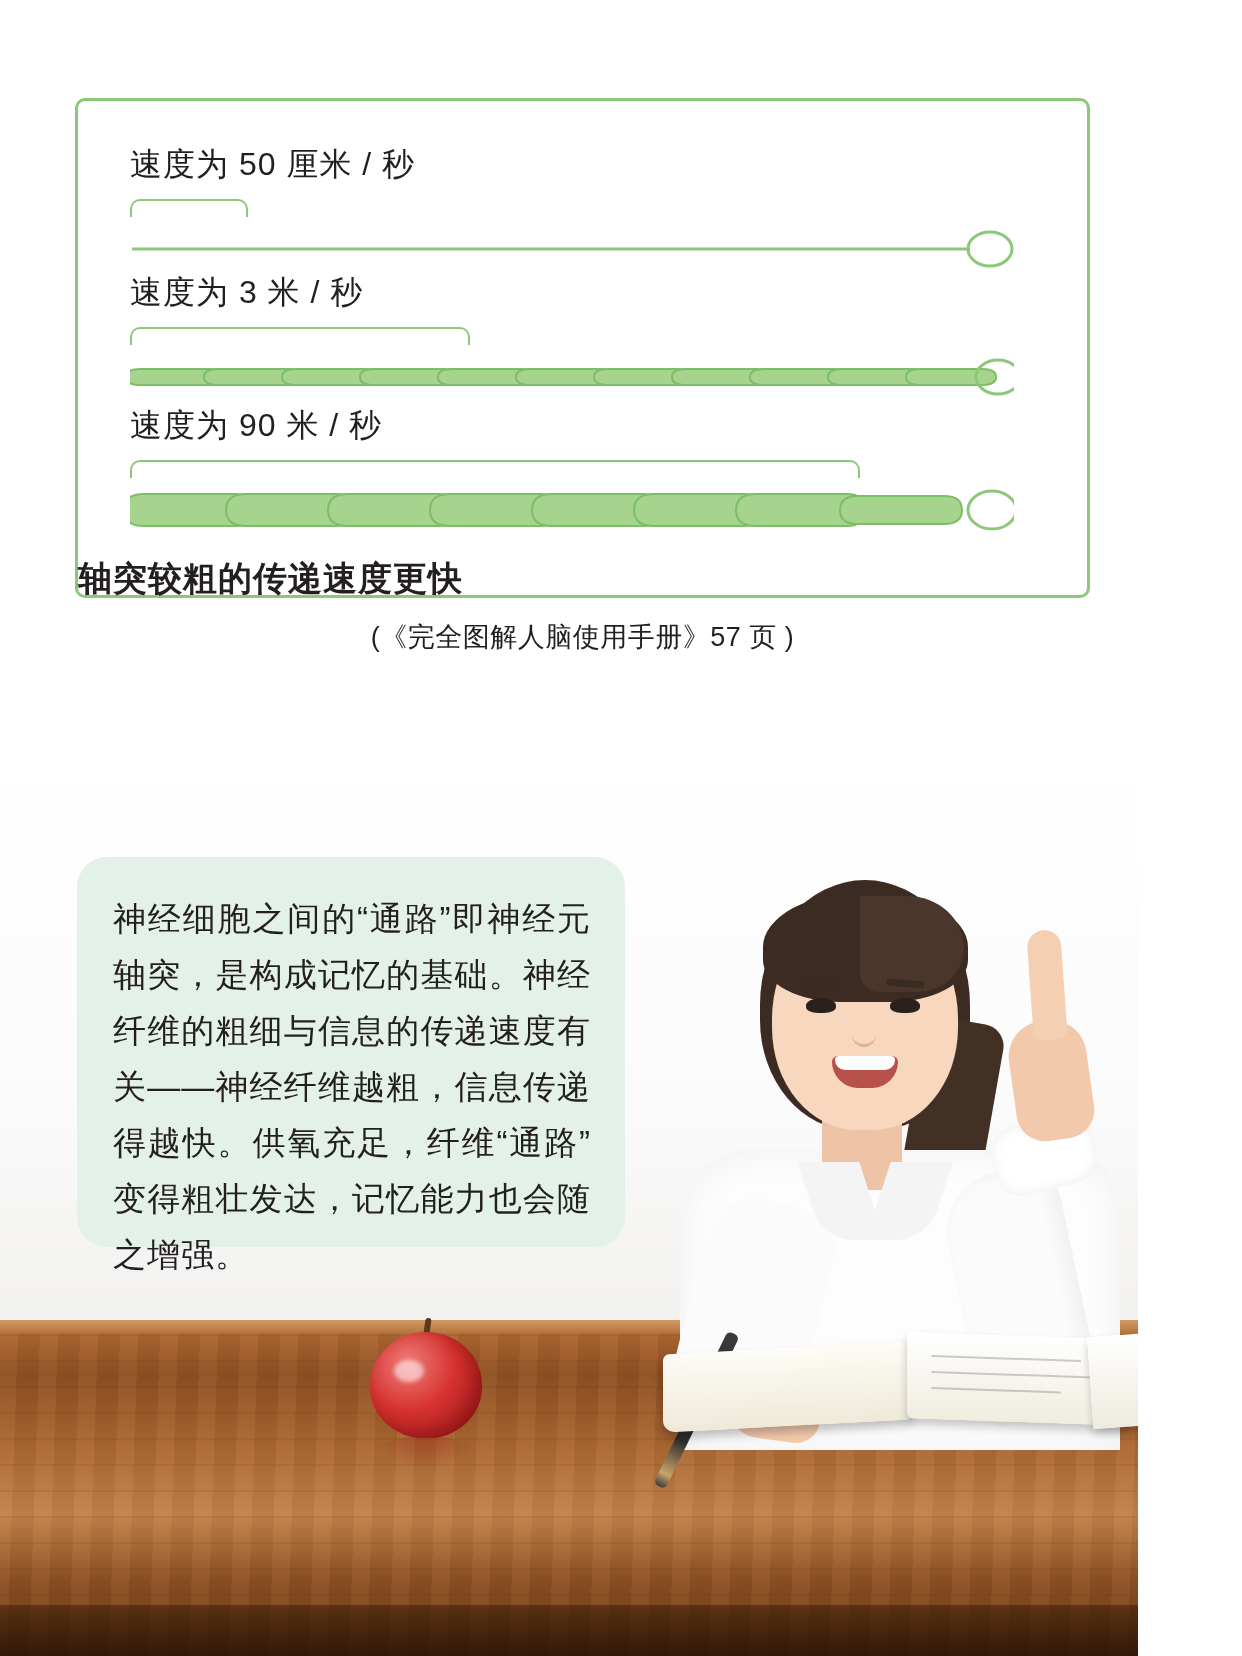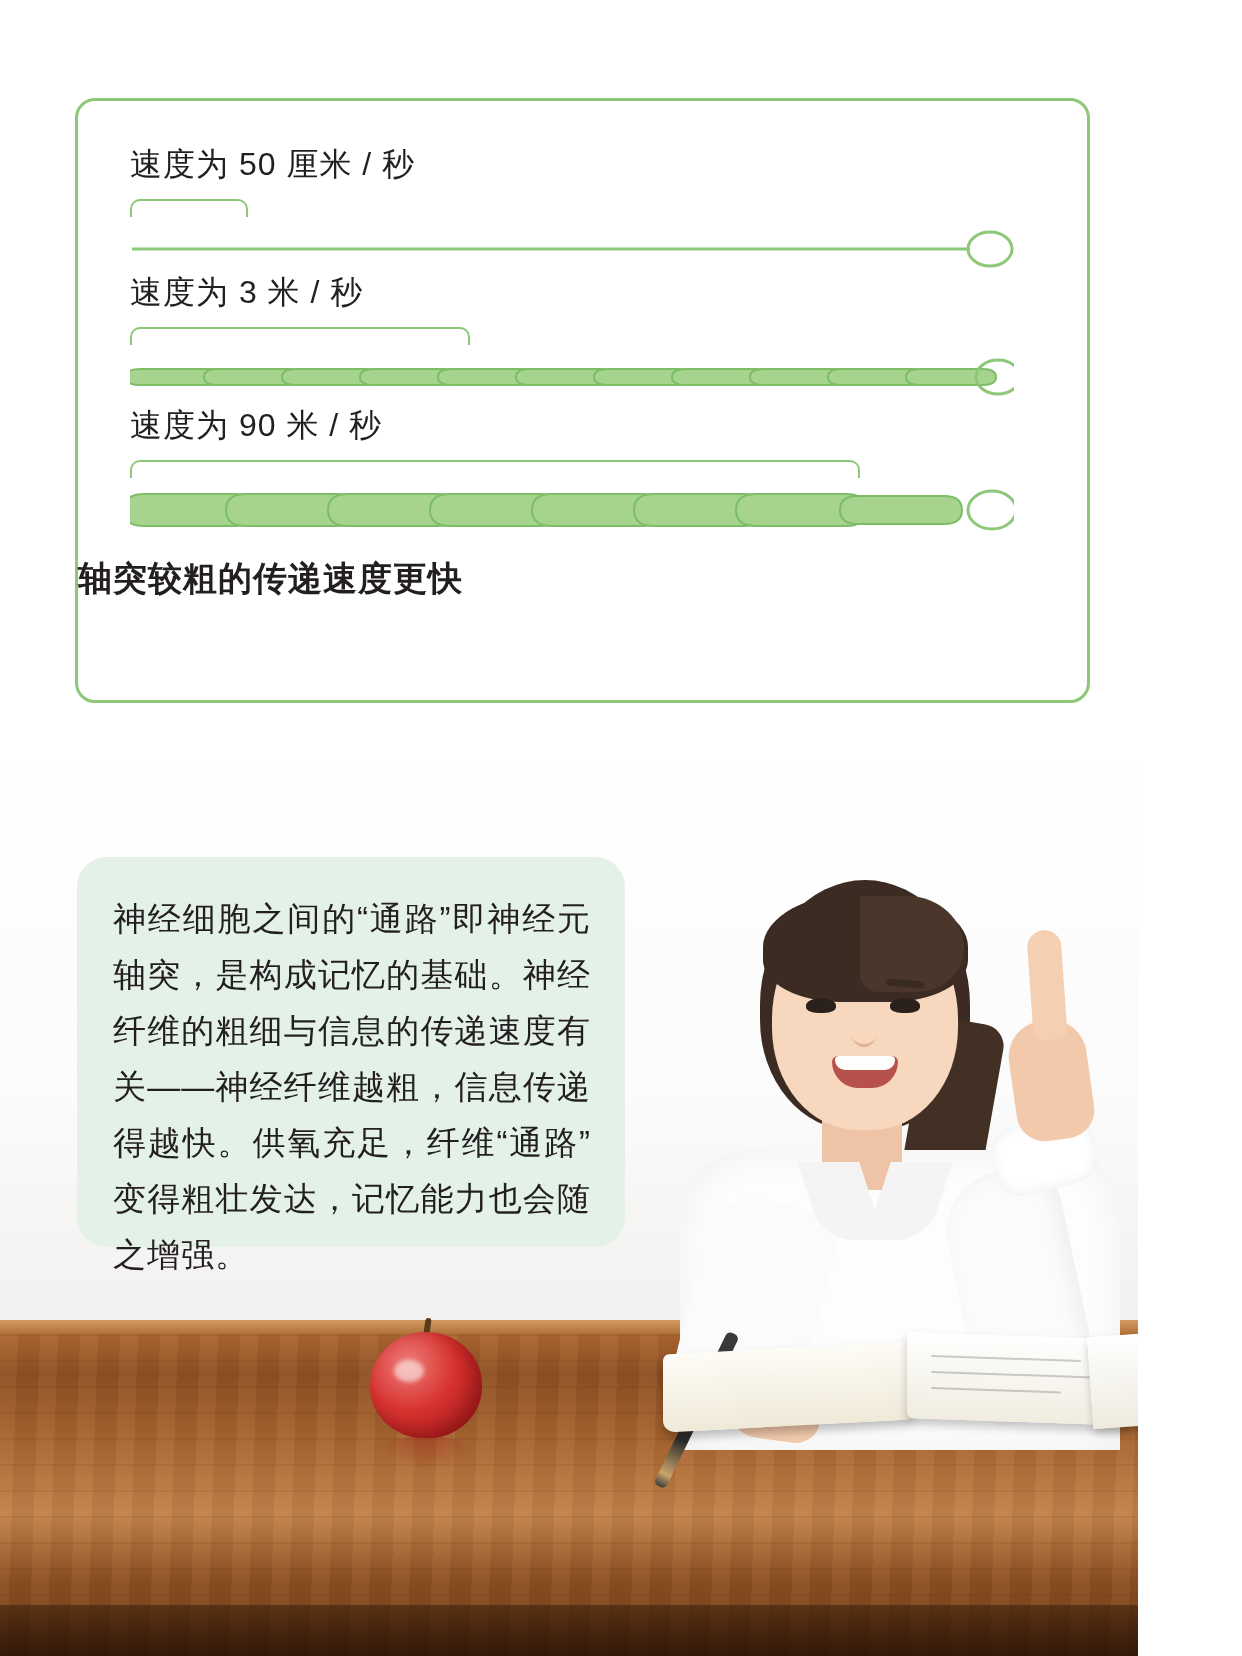--- a/index.html
+++ b/index.html
@@ -15,23 +15,23 @@
     font-family: "Liberation Sans", "DejaVu Sans", sans-serif;
     color: #231f20;
   }
 
   
   .diagram-card {
     position: absolute;
     left: 75px;
     top: 98px;
     width: 1015px;
-    height: 605px;
+    height: 500px;
     border: 3px solid #8cc878;
-    border-radius: 20px;
+    border-radius: 10px;
     box-sizing: border-box;
     background: #ffffff;
   }
 
   .axon-row {
     position: absolute;
     left: 0;
     width: 100%;
   }
   .axon-row.r1 { top: 42px; }
@@ -466,20 +466,21 @@
           <path d="M4 14 h90 q20 0 20 16 t-20 16 h-90 q-20 0 -20 -16 t20 -16 z" transform="translate(520,0)"></path>
           <path d="M4 14 h90 q20 0 20 16 t-20 16 h-90 q-20 0 -20 -16 t20 -16 z" transform="translate(622,0)"></path>
           <path d="M4 16 h86 q18 0 18 14 t-18 14 h-86 q-18 0 -18 -14 t18 -14 z" transform="translate(724,0)"></path>
         </g>
         <ellipse cx="862" cy="30" rx="24" ry="19" fill="none" stroke="#8cc878" stroke-width="3"></ellipse>
       </svg>
     </div>
   </div>
 
   <div class="caption-main">轴突较粗的传递速度更快</div>
+  <div class="caption-sub">(《完全图解人脑使用手册》57 页 )</div>
 </div>
 
 <div class="photo-scene">
   <div class="wall"></div>
   <div class="desk"></div>
   <div class="desk-edge"></div>
   <div class="desk-grain"></div>
   <div class="desk-dark-band"></div>
 
   <div class="girl">

